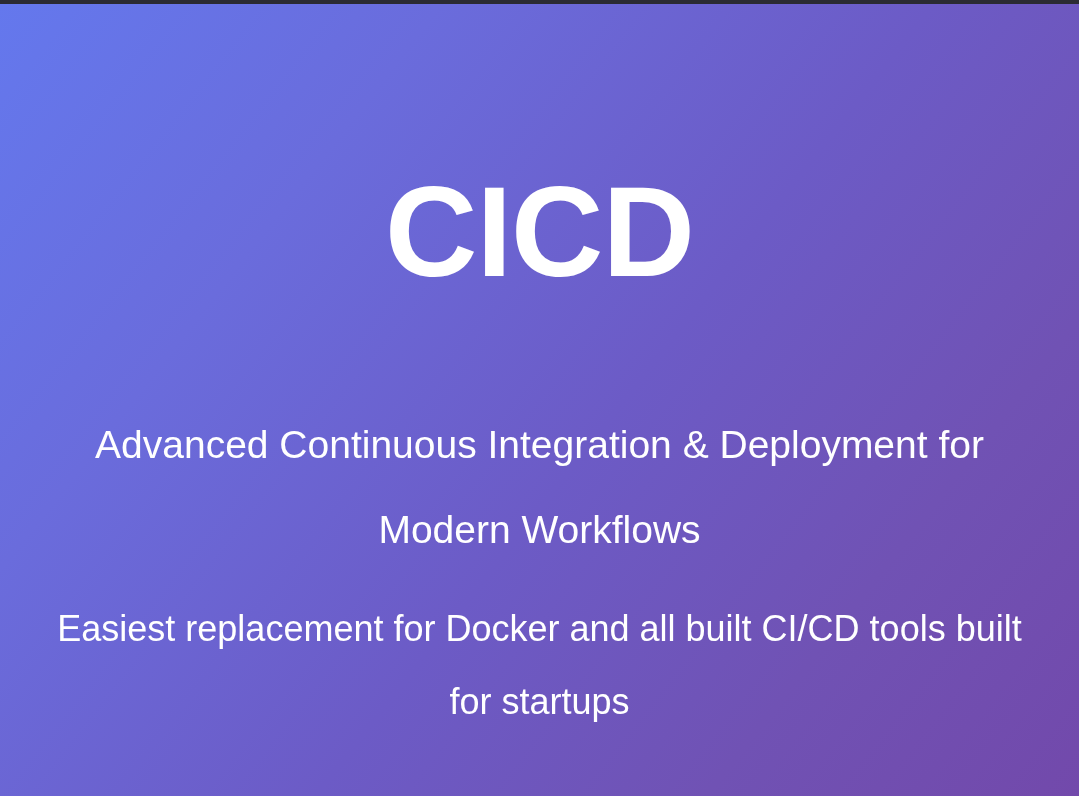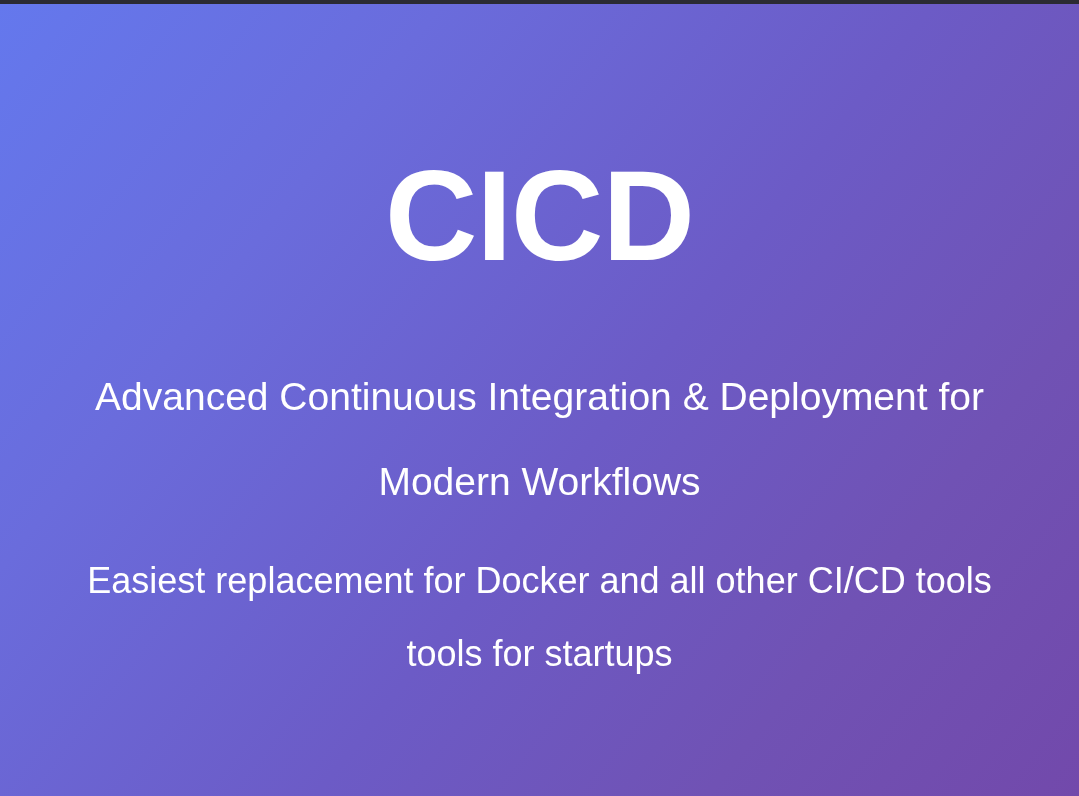--- a/index.html
+++ b/index.html
@@ -41,22 +41,22 @@
     align-items: center;
   }
 
   .hero-inner {
     width: 1079px;
     text-align: center;
     color: #ffffff;
   }
 
   .hero-title {
-    margin: 0;
-    padding: 0;
+    margin: 16px;
+    padding: 16px;
     font-size: 128px;
     font-weight: 700;
     line-height: 1;
     letter-spacing: -1px;
     color: #ffffff;
     padding-top: 148px;
     -webkit-font-smoothing: antialiased;
   }
 
   .hero-subtitle {
@@ -93,17 +93,17 @@
   <div class="top-chrome-bar"></div>
 
   <div class="hero">
 
     <div class="hero-inner">
 
       <h1 class="hero-title">CICD</h1>
 
       <p class="hero-subtitle">Advanced Continuous Integration &amp; Deployment for Modern Workflows</p>
 
-      <p class="hero-tagline">Easiest replacement for Docker and all other CI/CD tools tools for startups</p>
+      <p class="hero-tagline">Easiest replacement for Docker and all built CI/CD tools built for startups</p>
 
     </div>
   </div>
 </div>
 
 </body></html>

